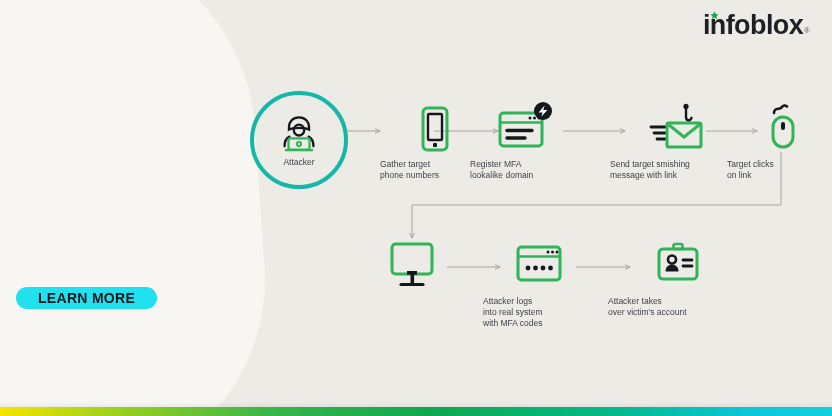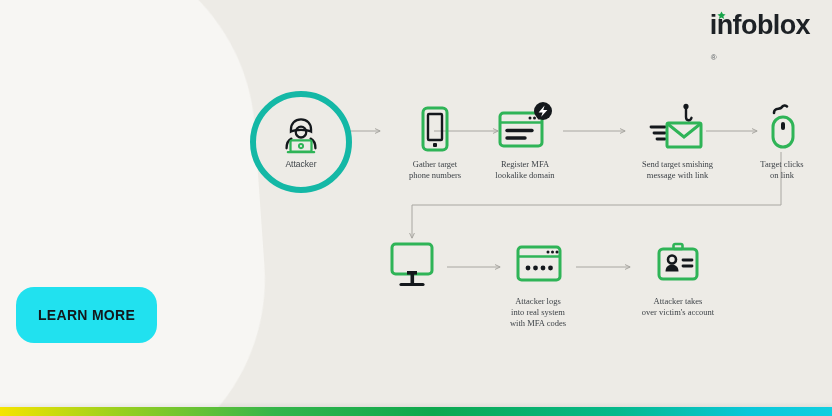--- a/index.html
+++ b/index.html
@@ -32,21 +32,21 @@
     position:absolute;
     left:-200px;top:150px;
     width:380px;height:330px;
     background:#f7f6f3;
     border-radius:0 160px 0 0;
   }
 
   
   .logo{
     position:absolute;right:22px;top:12px;
-    display:flex;align-items:flex-start;flex-direction:column;
+    display:flex;align-items:flex-start;
   }
   .logo-word{
     font-size:27px;font-weight:bold;
     letter-spacing:-0.6px;
     color:#1d2125;
     line-height:1;
     position:relative;
   }
   .logo-tm{
     font-size:8px;color:#5a5f63;
@@ -66,54 +66,52 @@
     font-size:38px;font-weight:bold;color:#1aa64b;
     letter-spacing:-0.5px;display:block;
   }
 
   .cta{
     position:absolute;left:16px;top:287px;
     background:#21e1ef;
     color:#13181c;
     border:none;
     border-radius:18px;
-    padding:20px 22px;
+    padding:3px 22px;
     font-size:14px;font-weight:bold;
     letter-spacing:0.3px;
     font-family:"Liberation Sans","DejaVu Sans",sans-serif;
     cursor:pointer;
   }
 
   
   .flow{position:absolute;left:0;top:0;width:832px;height:416px;}
 
   .node{
     position:absolute;
-    text-align:center;
     width:110px;
-    font-family:Liberation Serif, serif;
   }
   .node .glyph{
     height:52px;
     display:flex;align-items:center;justify-content:center;
     position:relative;
   }
   .node .cap{
     font-size:8.5px;
     color:#3e4348;
     line-height:1.28;
     margin-top:4px;
     white-space:pre-line;
   }
 
   .attacker-node{
     position:absolute;
     left:250px;top:91px;
     width:90px;height:90px;
-    border:6px solid #14b8a6;
+    border:4px solid #14b8a6;
     border-radius:50%;
     display:flex;flex-direction:column;
     align-items:center;justify-content:center;
   }
   .attacker-node .cap{
     font-size:8.5px;color:#3e4348;margin-top:2px;
   }
 
   svg{display:block;overflow:visible;}
 

